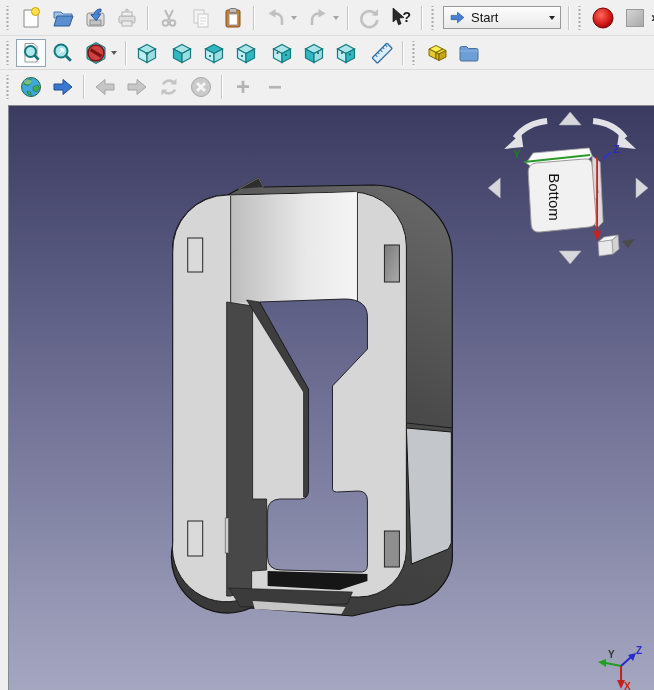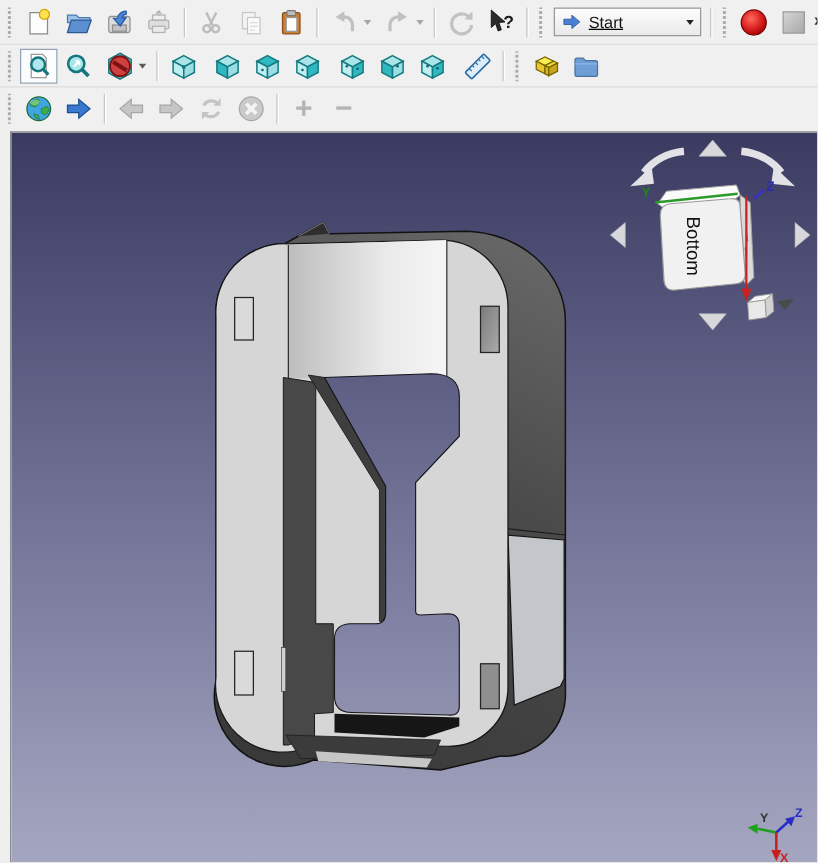--- a/index.html
+++ b/index.html
@@ -17,21 +17,21 @@
   .tbtn.active{border:1px solid #93a5b5;background:#fbfcfd;}
   .tbtn.w-caret{width:40px;}
   .caret{width:0;height:0;border-left:3.5px solid transparent;border-right:3.5px solid transparent;
     border-top:4px solid #5a5a5a;margin-left:3px;}
   .caret.dis{border-top-color:#a6a6a6;}
   .tsep{flex:0 0 auto;width:0;height:24px;border-left:1px solid #c6c6c6;border-right:1px solid #ffffff;margin:0 4px;}
   .thandle{flex:0 0 auto;width:5px;height:24px;margin:0 5px 0 3px;
     background-image:radial-gradient(circle,#a9a9a9 1.1px,transparent 1.3px);
     background-size:4px 4px;background-position:center;}
   .combo{flex:0 0 auto;display:flex;align-items:center;width:118px;height:23px;box-sizing:border-box;
-    border:1px solid #999;background:linear-gradient(#fdfdfd,#e9e9e9);padding:0 5px;margin:0 3px;text-decoration:underline;}
+    border:1px solid #999;background:linear-gradient(#fdfdfd,#e9e9e9);padding:0 5px;margin:0 3px;}
   .combo svg{width:17px;height:17px;margin-right:5px;}
   .combo .combo-label{font-size:13px;color:#111;}
   .combo .caret{margin-left:auto;border-top-color:#222;}
   .glyph-btn{font-weight:bold;color:#b4b4b4;font-size:24px;line-height:20px;}
   .overflow{margin-left:auto;margin-right:6px;font-size:15px;font-weight:bold;color:#333;
     align-self:flex-start;padding-top:8px;}
   
   .viewport{position:absolute;left:8px;top:105px;width:646px;height:585px;
     border-left:1px solid #8a8a8a;border-top:1px solid #8a8a8a;box-sizing:border-box;}
   .viewport svg{display:block;width:100%;height:100%;}

